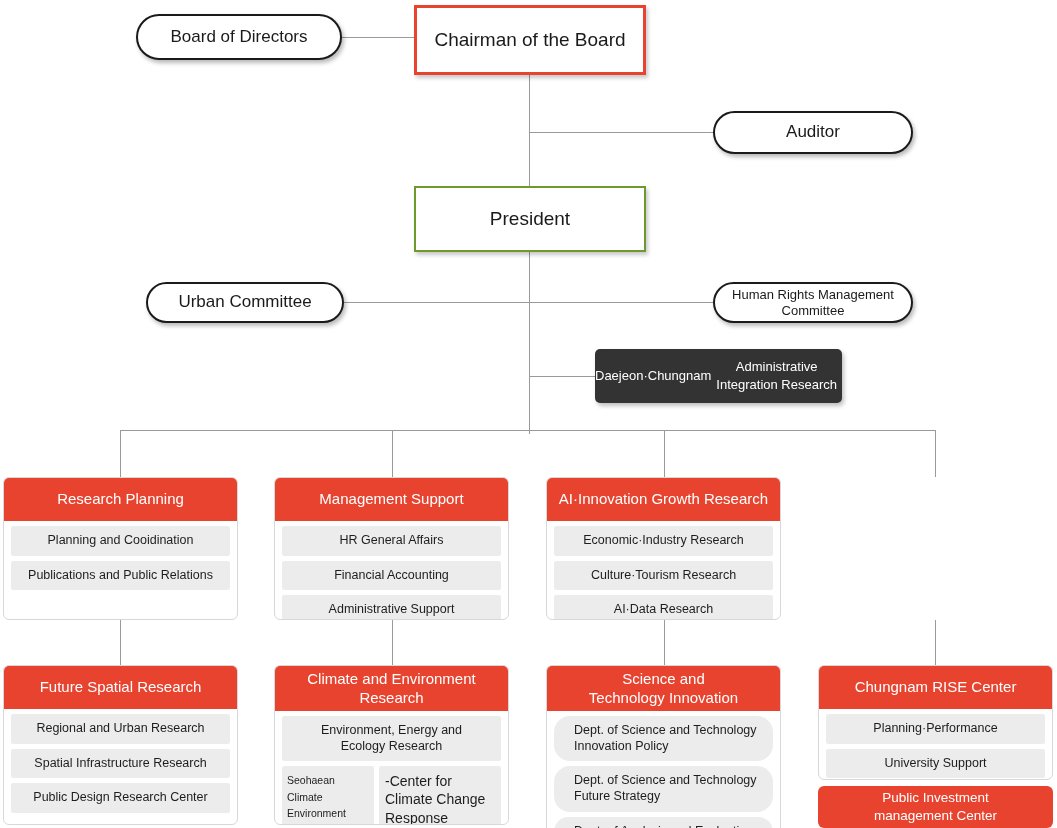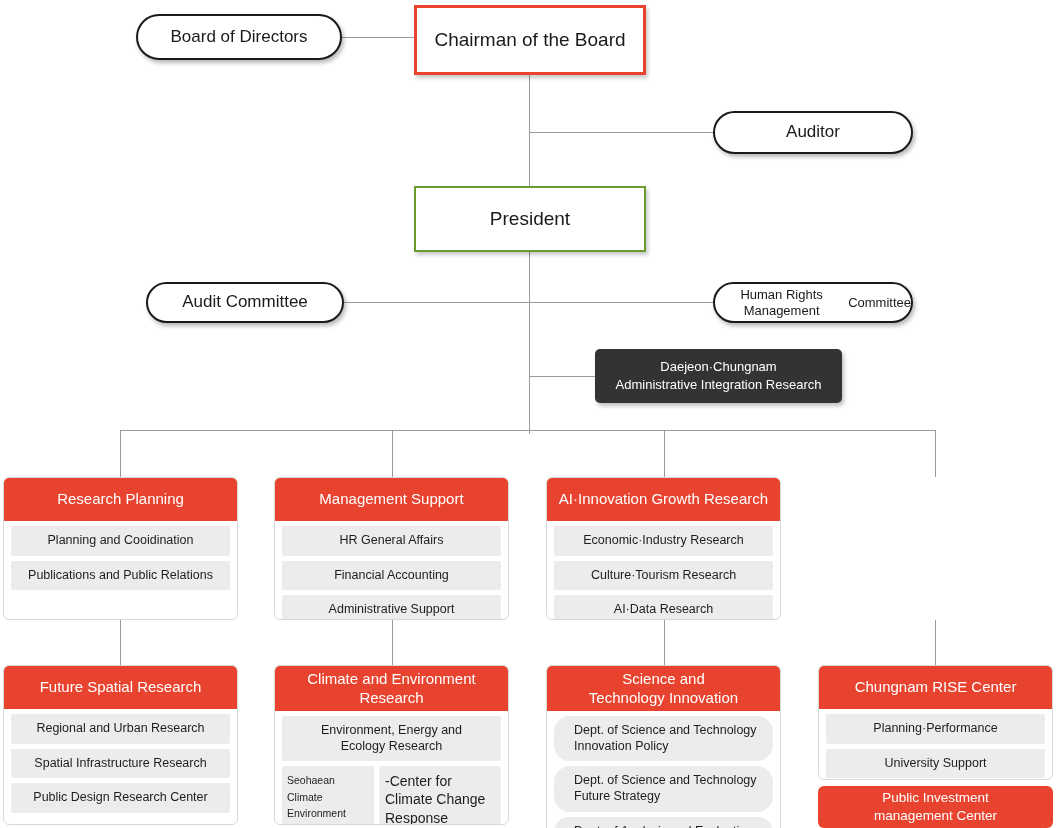--- a/index.html
+++ b/index.html
@@ -203,29 +203,29 @@
 
   <div class="pill big" style="left:713px; top:111px; width:200px; height:43px;">
     <span>Auditor</span>
   </div>
 
   <div class="rect president" style="left:414px; top:186px; width:232px; height:66px;">
     <span class="lbl">President</span>
   </div>
 
   <div class="pill big" style="left:146px; top:282px; width:198px; height:41px;">
-    <span>Audit Committee</span>
-  </div>
-
-  <div class="pill small" style="left:713px; top:282px; width:200px; height:41px; ">
+    <span>Urban Committee</span>
+  </div>
+
+  <div class="pill small" style="left:713px; top:282px; width:200px; height:41px; flex-direction:column;">
     <span>Human Rights Management</span>
     <span>Committee</span>
   </div>
 
-  <div class="darkbox" style="left:595px; top:349px; width:247px; height:54px; flex-direction:column;">
+  <div class="darkbox" style="left:595px; top:349px; width:247px; height:54px; flex-direction:row;">
     <span>Daejeon·Chungnam</span>
     <span>Administrative Integration Research</span>
   </div>
 
   <div class="dept" style="left:3px; top:477px; width:235px; height:143px;">
     <div class="dept-head" style="height:43px;">
       <span>Research Planning</span>
     </div>
     <div class="dept-body">
       <div class="dept-item">Planning and Cooidination</div>

